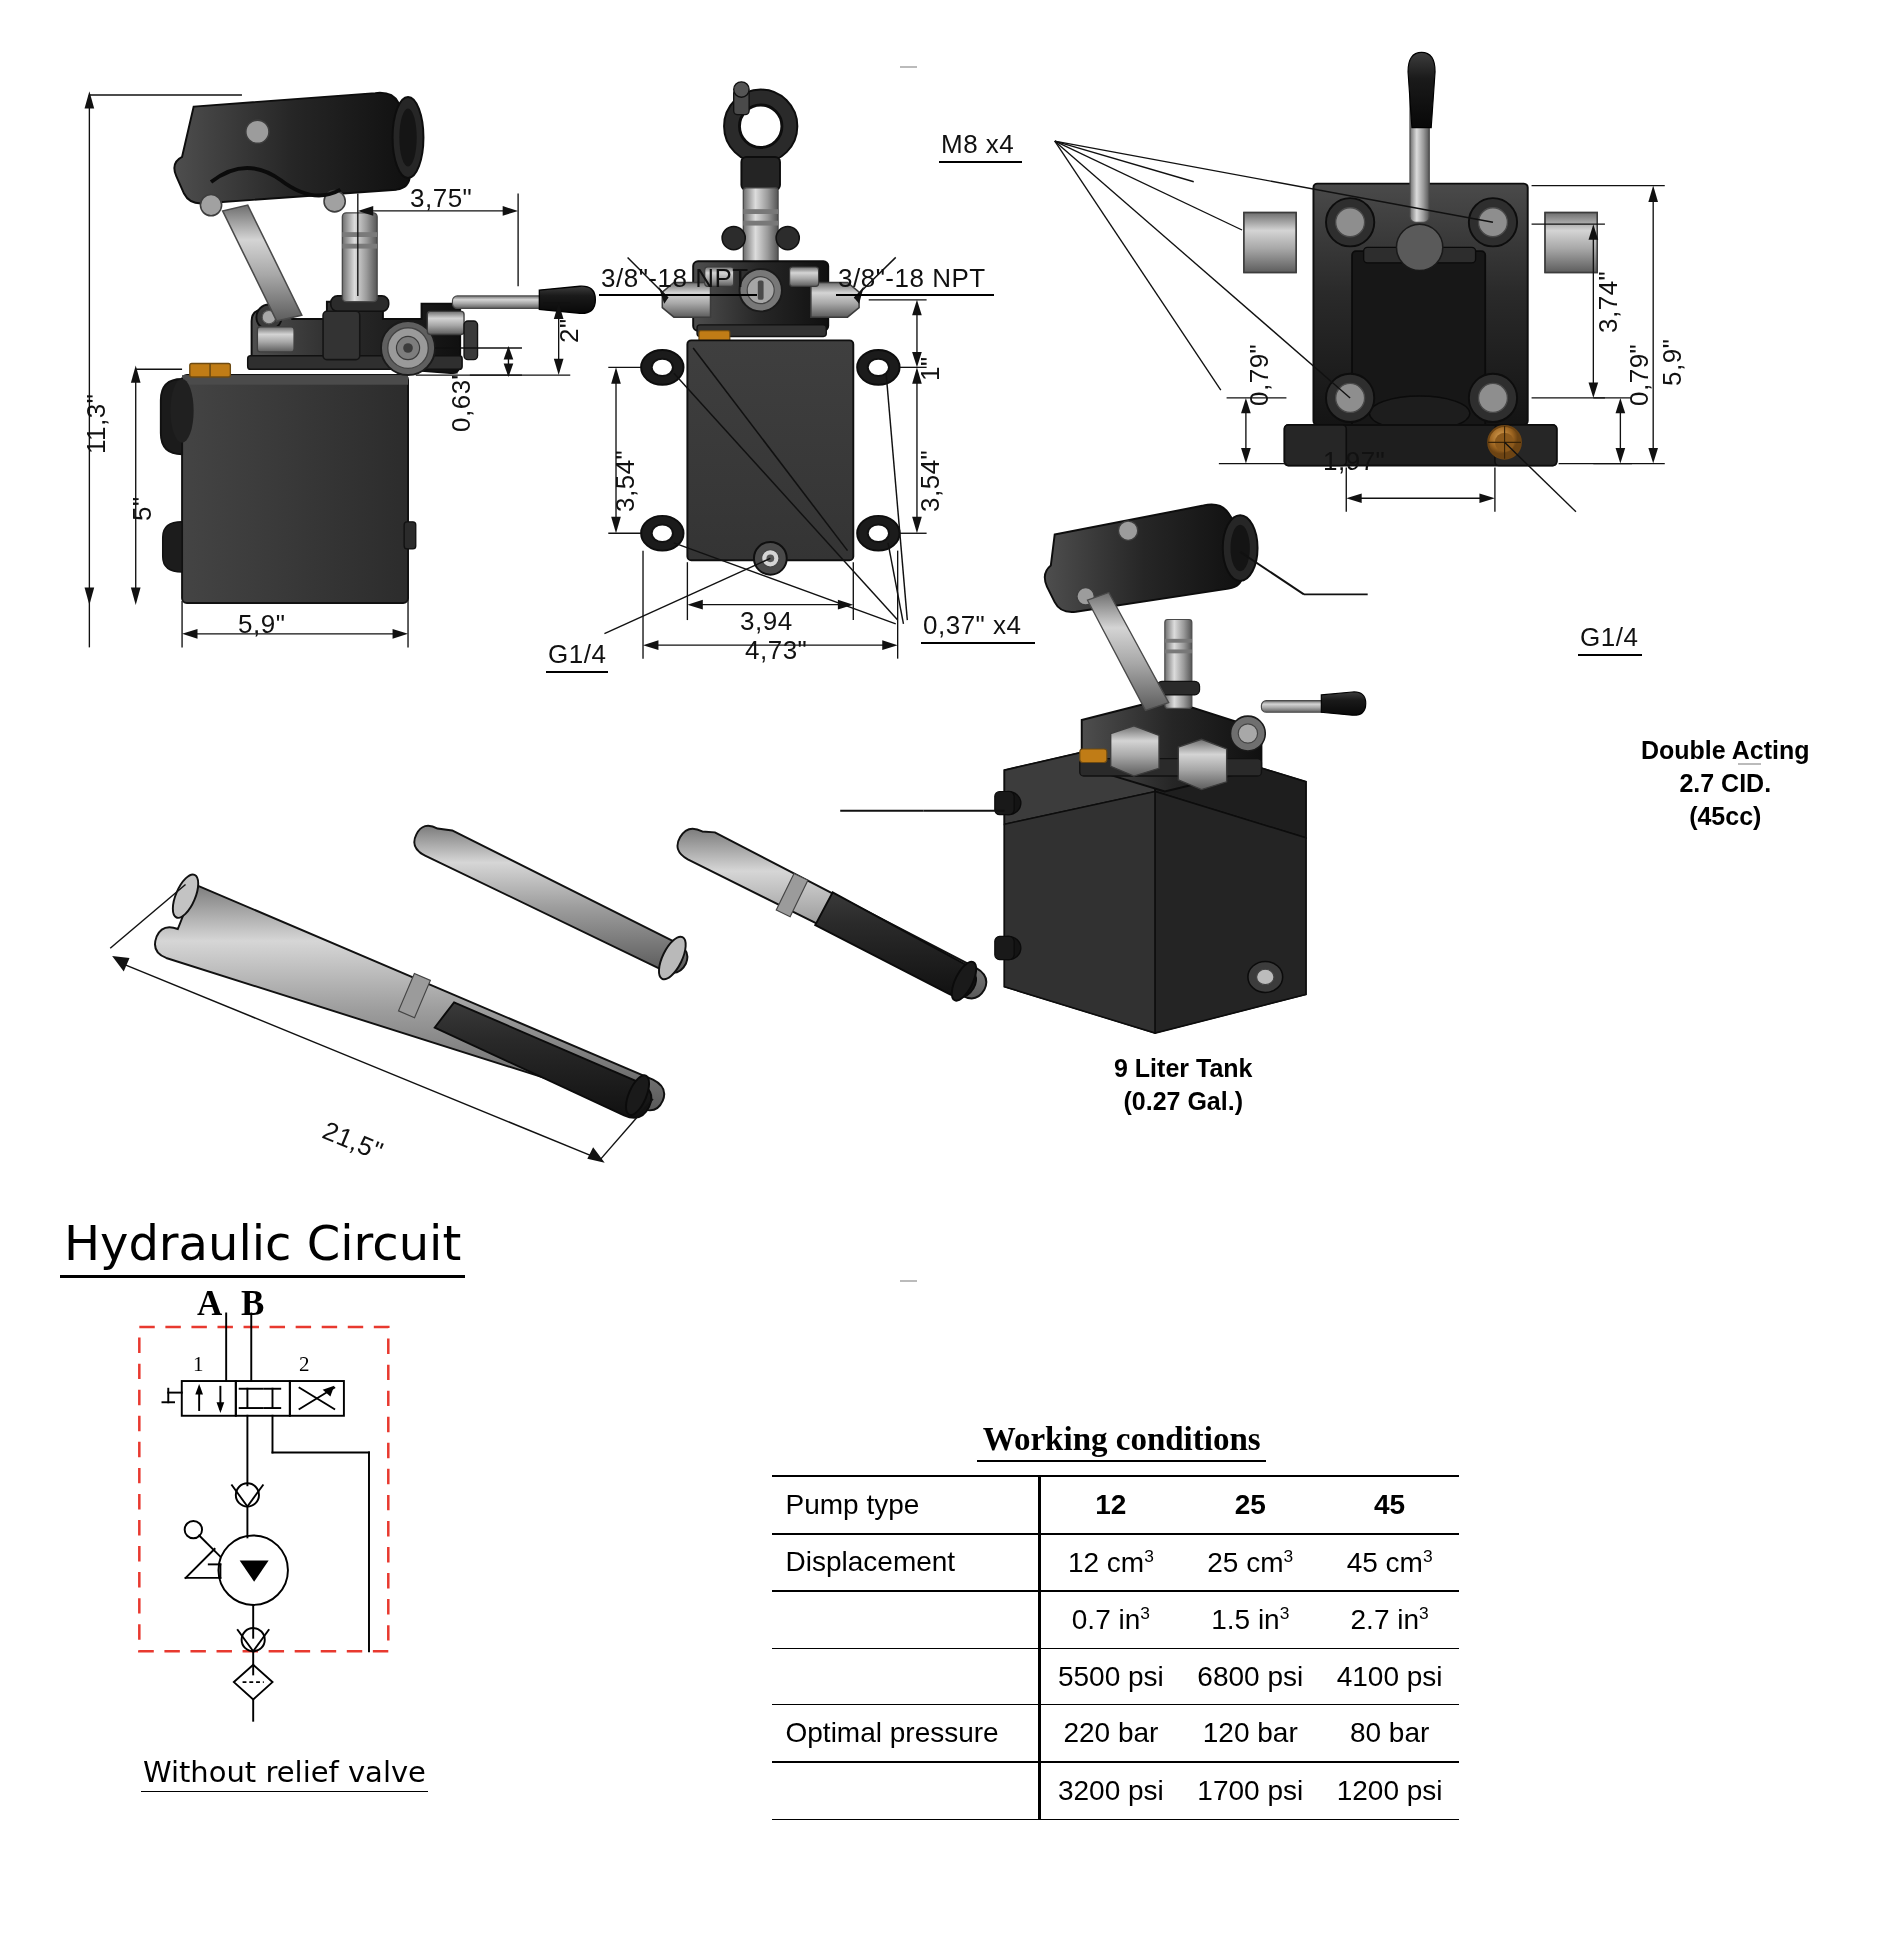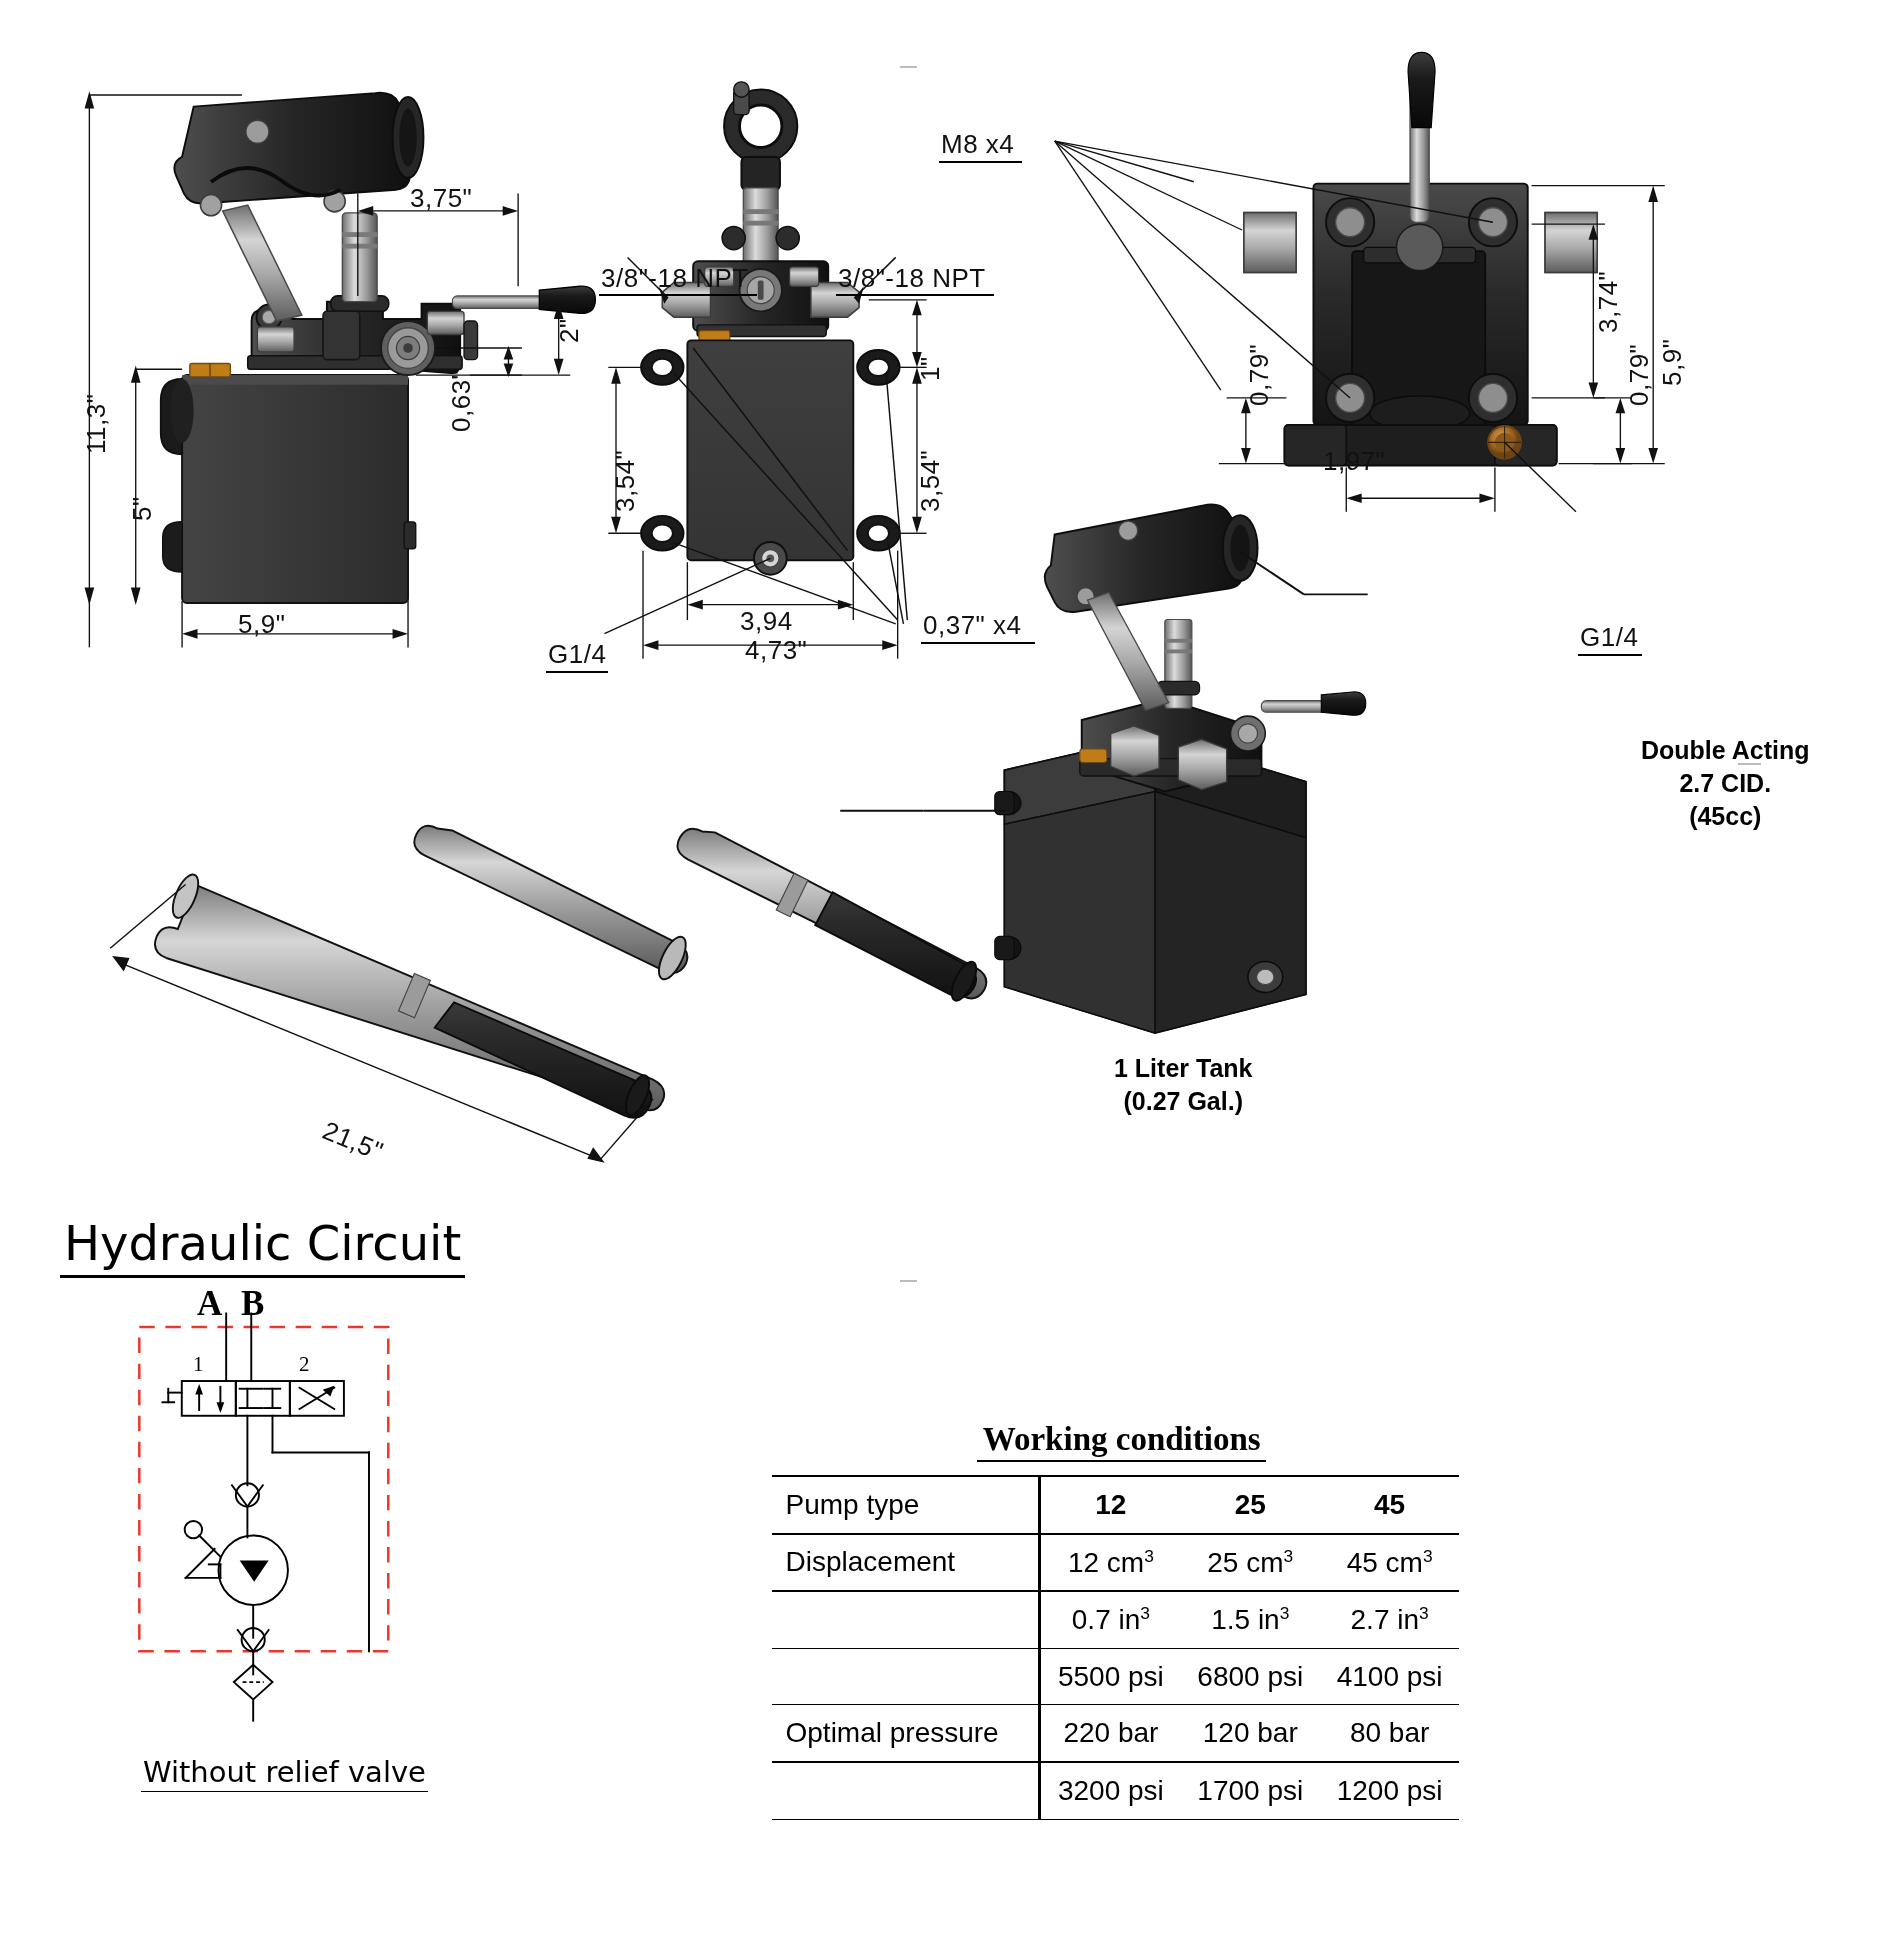--- a/index.html
+++ b/index.html
@@ -473,21 +473,21 @@
   </g>
 </svg>
 
 <div class="abs" style="left:1641px;top:734px;">
   <div class="lbl-bold">Double Acting</div>
   <div class="lbl-bold">2.7 CID.</div>
   <div class="lbl-bold">(45cc)</div>
 </div>
 
 <div class="abs" style="left:1114px;top:1052px;">
-  <div class="lbl-bold">1 Liter Tank</div>
+  <div class="lbl-bold">9 Liter Tank</div>
   <div class="lbl-bold">(0.27 Gal.)</div>
 </div>
 
 <svg class="abs" style="left:116px;top:840px;" width="1159" height="319" viewBox="0 0 1200 330">
 
   <g>
     <path d="M82 46 L556 248 q16 8 10 22 q-6 14 -22 8 L52 122 q-16 -6 -10 -22 q6 -14 22 -8 z" fill="url(#gHose)" stroke="#111" stroke-width="2"></path>
     <ellipse cx="72" cy="58" rx="10" ry="24" transform="rotate(23 72 58)" fill="#c3c3c3" stroke="#111" stroke-width="2"></ellipse>
     <path d="M350 168 L540 250 q20 9 12 26 q-8 17 -26 9 L330 194 z" fill="url(#gHoseDark)" stroke="#0b0b0b" stroke-width="2"></path>
     <ellipse cx="540" cy="264" rx="9" ry="22" transform="rotate(23 540 264)" fill="#1a1a1a" stroke="#0b0b0b" stroke-width="2"></ellipse>

